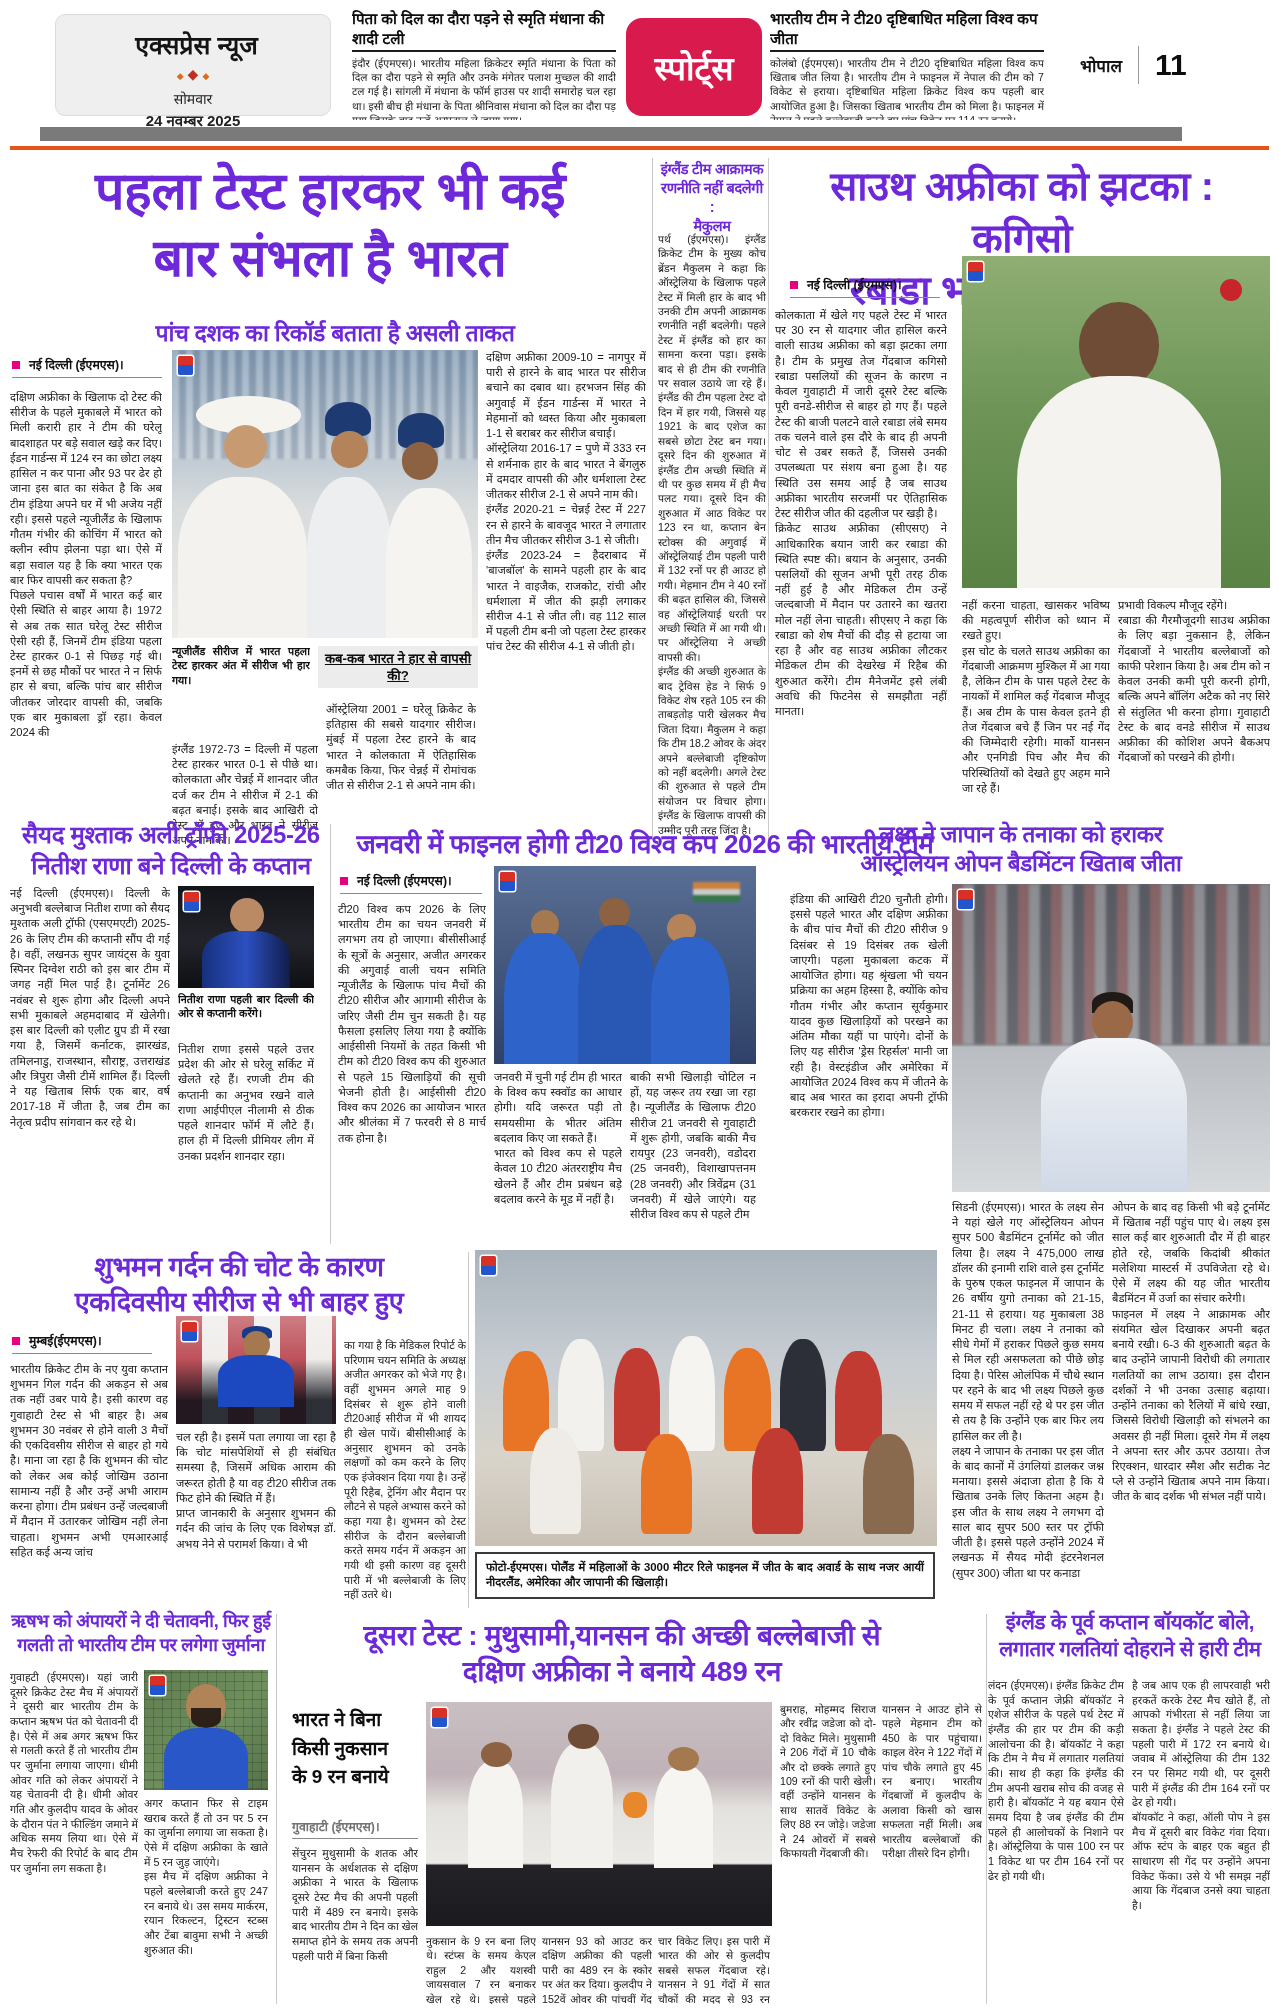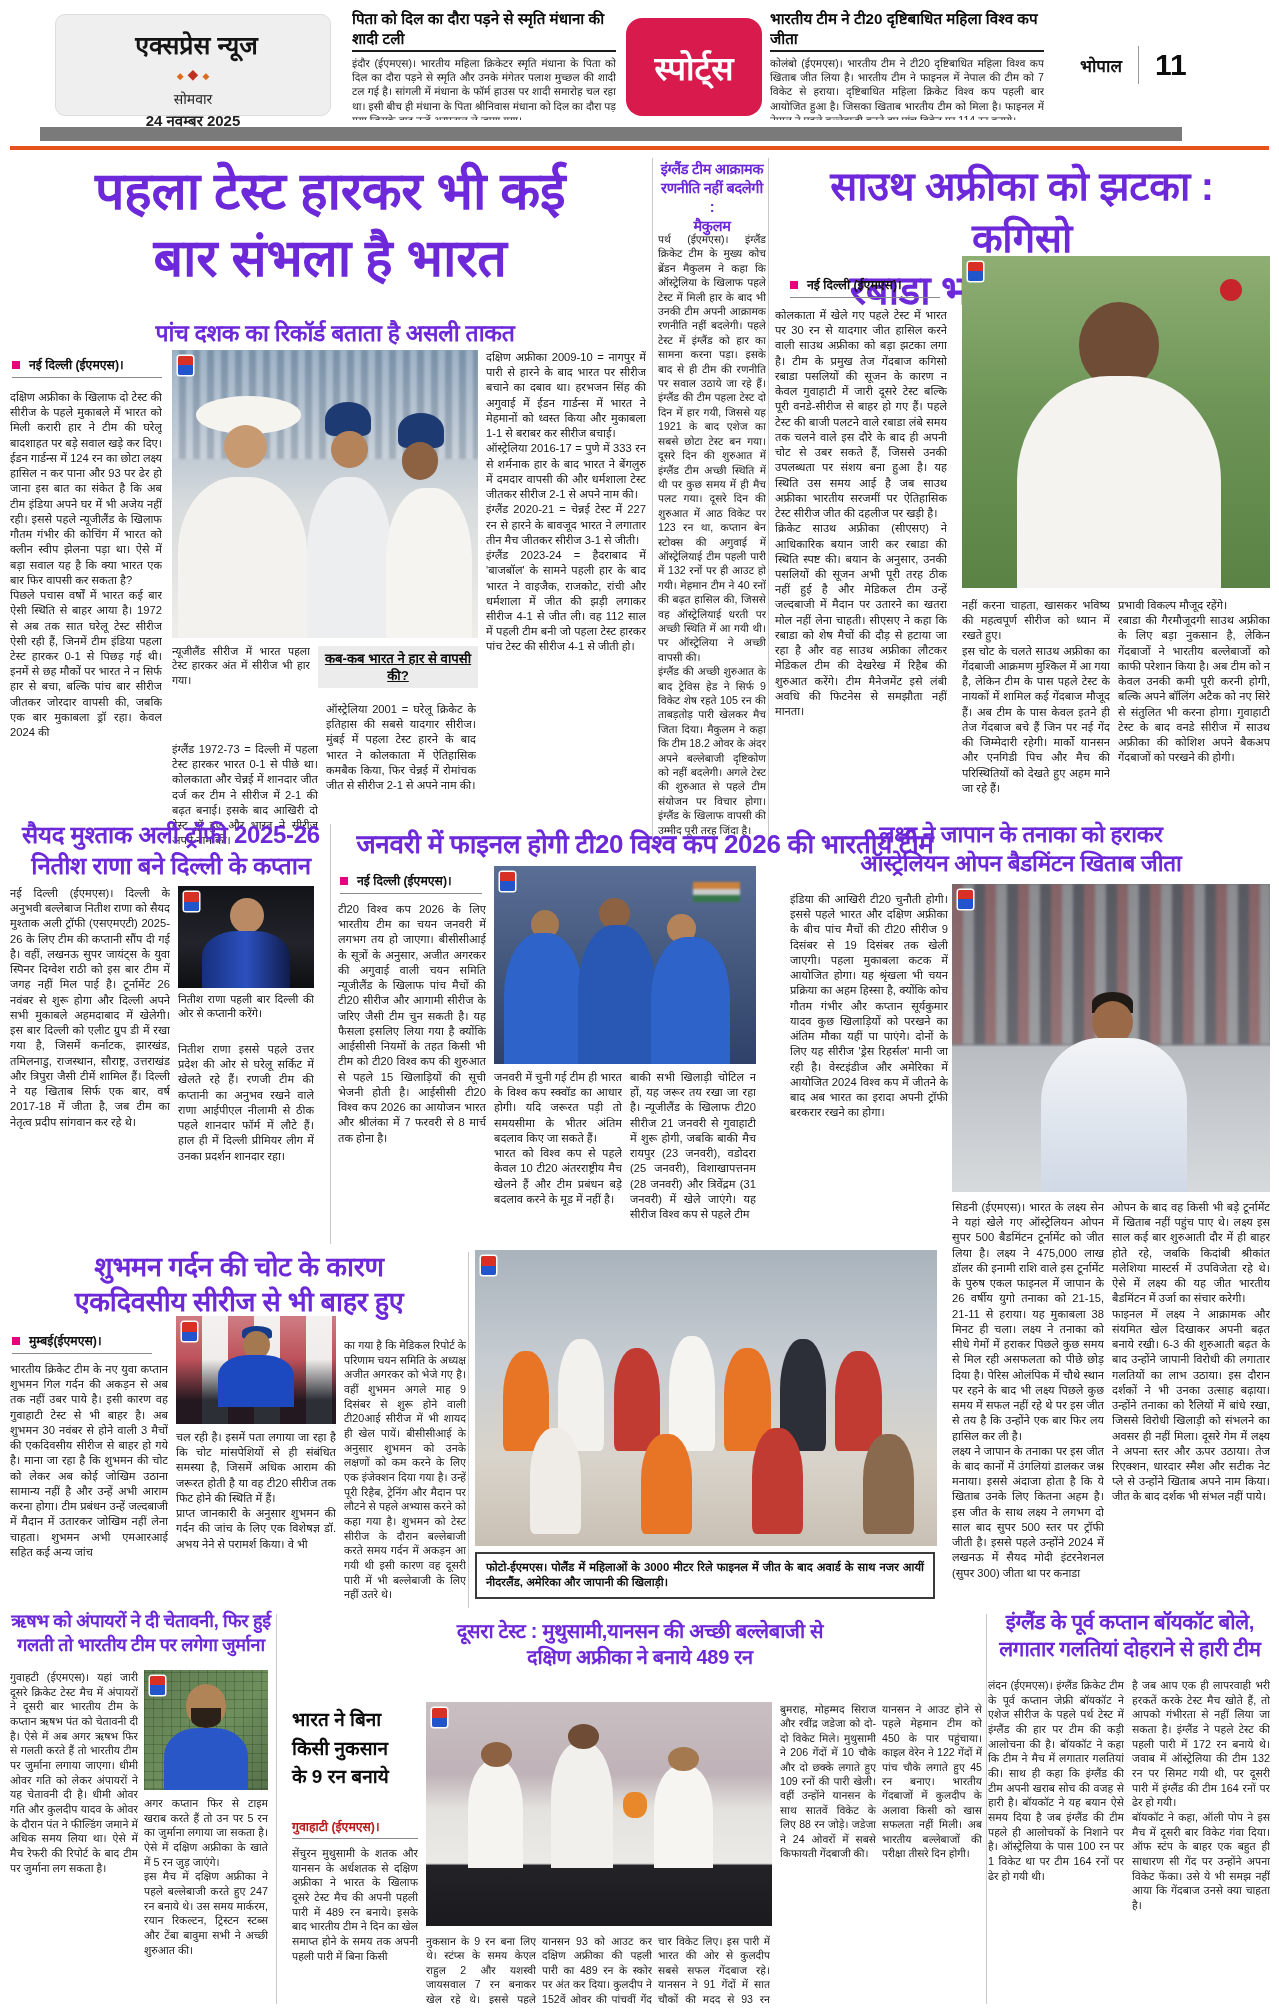--- a/index.html
+++ b/index.html
@@ -1,24 +1,24 @@
 <!DOCTYPE html>
 <html><head>
 <meta charset="utf-8">
 <style>
   html,body{margin:0;padding:0;background:#e9e9e9;}
   .page{position:relative;width:1279px;height:2008px;margin:0 auto;background:#ffffff;
         font-family:"Liberation Sans","DejaVu Sans",sans-serif;color:#1a1a1a;overflow:hidden;}
   .ab{position:absolute;}
   .hl{font-weight:700;color:#6d28d9;text-align:center;white-space:pre-line;letter-spacing:-0.3px;}
   .bt{font-size:11.2px;line-height:1.36;text-align:justify;color:#191919;white-space:pre-line;overflow:hidden;}
-  .cap{font-weight:400;font-size:10.8px;line-height:1.32;color:#111;text-align:justify;overflow:hidden;}
+  .cap{font-weight:700;font-size:10.8px;line-height:1.32;color:#111;text-align:justify;overflow:hidden;}
   .byline{font-weight:700;font-size:12.3px;color:#101010;border-bottom:1px solid #8a8a8a;padding-bottom:4px;}
   .byline .sq{display:inline-block;width:8px;height:8px;background:#e6007e;margin-right:9px;}
-  .plainby{font-weight:700;font-size:12.3px;color:#b91c1c;border-bottom:1px solid #8a8a8a;padding-bottom:3px;}
+  .plainby{font-weight:700;font-size:12.3px;color:#737373;border-bottom:1px solid #8a8a8a;padding-bottom:3px;}
   .vrule{position:absolute;width:1px;background:#c9c9c9;}
   .masthead{background:#efefef;border:1px solid #dcdcdc;border-radius:10px;text-align:center;padding-top:12px;box-sizing:border-box;}
   .masthead .ttl{font-size:25px;font-weight:700;color:#141414;margin-left:7px;}
   .masthead .orn{margin:4px 0 6px 0;}
   .dia{display:inline-block;line-height:1;}
   .dia-s::before{content:"◆";color:#e06a1a;font-size:9px;}
   .dia-l::before{content:"◆";color:#c03020;font-size:14px;margin:0 4px;}
   .masthead .day{font-size:14px;color:#222;}
   .masthead .dt{font-size:15px;font-weight:700;color:#222;margin-top:2px;}
   .brief-hl{font-size:15.2px;font-weight:700;color:#0d0d0d;border-bottom:2px solid #1c1c1c;padding-bottom:2px;margin-bottom:4px;}
@@ -275,21 +275,21 @@
     <div class="fig head"></div>
     <div class="fig beard"></div>
     <div class="fig body"></div>
     <span class="ems"></span>
   </div>
   <div class="ab bt" style="left:144px;top:1796px;width:124px;height:208px;font-size:10.8px;">अगर कप्तान फिर से टाइम खराब करते हैं तो उन पर 5 रन का जुर्माना लगाया जा सकता है। ऐसे में दक्षिण अफ्रीका के खाते में 5 रन जुड़ जाएंगे।
 इस मैच में दक्षिण अफ्रीका ने पहले बल्लेबाजी करते हुए 247 रन बनाये थे। उस समय मार्करम, रयान रिकल्टन, ट्रिस्टन स्टब्स और टेंबा बावुमा सभी ने अच्छी शुरुआत की।</div>
 
   <div class="vrule" style="left:276px;top:1614px;height:390px;"></div>
 
-  <div class="ab hl" style="left:290px;top:1618px;width:700px;font-size:20px;line-height:1.3;">दूसरा टेस्ट : मुथुसामी,यानसन की अच्छी बल्लेबाजी से
+  <div class="ab hl" style="left:272px;top:1618px;width:700px;font-size:28px;line-height:1.3;">दूसरा टेस्ट : मुथुसामी,यानसन की अच्छी बल्लेबाजी से
 दक्षिण अफ्रीका ने बनाये 489 रन</div>
   <div class="ab inset" style="left:292px;top:1706px;width:130px;">भारत ने बिना
 किसी नुकसान
 के 9 रन बनाये</div>
   <div class="ab plainby" style="left:292px;top:1818px;width:126px;">गुवाहाटी (ईएमएस)।</div>
   <div class="ab bt" style="left:292px;top:1846px;width:126px;height:160px;font-size:10.8px;">सेंचुरन मुथुसामी के शतक और यानसन के अर्धशतक से दक्षिण अफ्रीका ने भारत के खिलाफ दूसरे टेस्ट मैच की अपनी पहली पारी में 489 रन बनाये। इसके बाद भारतीय टीम ने दिन का खेल समाप्त होने के समय तक अपनी पहली पारी में बिना किसी</div>
   <div class="photo ph-test2" style="left:426px;top:1702px;width:346px;height:224px;">
     <div class="fig p1"></div>
     <div class="fig p2"></div>
     <div class="fig p3"></div>

